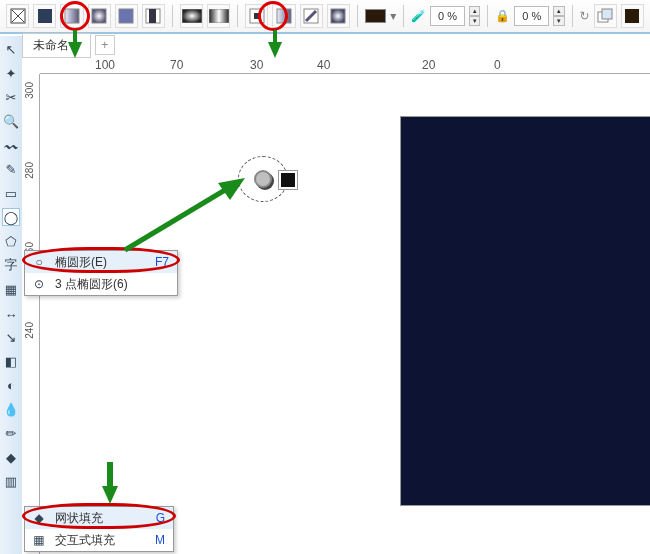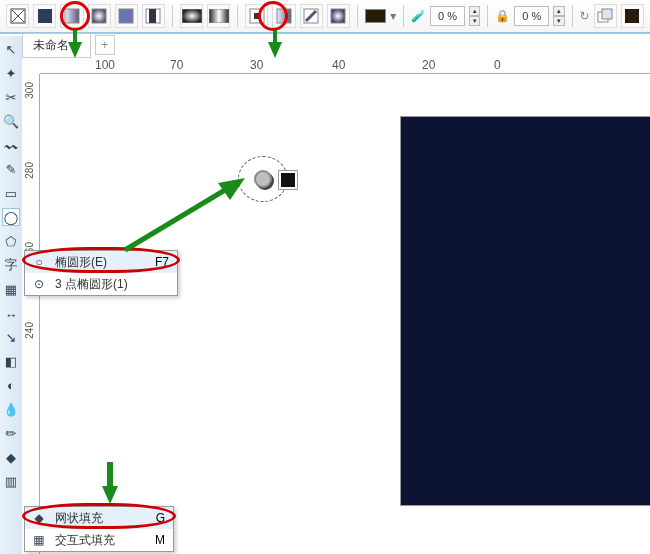--- a/index.html
+++ b/index.html
@@ -41,21 +41,21 @@
   
   .sel-ellipse { position: absolute; top: 82px; left: 198px; width: 50px; height: 46px; border: 1px dashed #555; border-radius: 50%; display:flex; align-items:center; justify-content:center; }
   .sel-ellipse .inner { width: 18px; height: 18px; background: #bfbfbf; border-radius: 50%; border: 2px solid #888; box-shadow: 2px 2px 0 #444; }
   .sel-ellipse::after { content:""; position:absolute; right:-10px; top:14px; width:14px; height:14px; background:#111; border:2px solid #fff; outline:1px solid #999;}
 
   
   .flyout { position: absolute; background: #fff; border: 1px solid #999; box-shadow: 2px 2px 4px rgba(0,0,0,.2); }
   .flyout-row { display: flex; align-items: center; height: 22px; padding: 0 8px 0 6px; gap: 8px; white-space: nowrap; }
   .flyout-row.sel { background: #e6f0fb; }
   .fi { width: 16px; height: 16px; display: inline-flex; align-items: center; justify-content: center; color:#345;}
-  .shortcut { margin-left: auto; color: #000000; }
+  .shortcut { margin-left: auto; color: #1d4ed8; }
 
   .red-oval { position: absolute; border: 3px solid #c00; border-radius: 50%/60%; pointer-events: none; }
 
   .arrow { position: absolute; pointer-events:none; }
 </style>
 </head>
 <body>
 
 <div class="top-toolbar">
   <div class="tb-btn">
@@ -199,21 +199,21 @@
 
 <div class="tabs-row">
   <div class="tab">未命名-1</div>
   <div class="tab-add">+</div>
 </div>
 
 <div class="ruler-h">
   <span class="tick" style="left:55px">100</span>
   <span class="tick" style="left:130px">70</span>
   <span class="tick" style="left:210px">30</span>
-  <span class="tick" style="left:292px">40</span>
+  <span class="tick" style="left:277px">40</span>
   <span class="tick" style="left:382px">20</span>
   <span class="tick" style="left:454px">0</span>
 </div>
 <div class="ruler-v">
   <span class="tick" style="top:8px">300</span>
   <span class="tick" style="top:88px">280</span>
   <span class="tick" style="top:168px">260</span>
   <span class="tick" style="top:248px">240</span>
 </div>
 
@@ -247,21 +247,21 @@
 </div>
 
 <div class="flyout" style="top:250px; left:24px; width:154px;">
   <div class="flyout-row sel">
     <span class="fi">○</span>
     <span>椭圆形(E)</span>
     <span class="shortcut">F7</span>
   </div>
   <div class="flyout-row">
     <span class="fi">⊙</span>
-    <span>3 点椭圆形(1)</span>
+    <span>3 点椭圆形(6)</span>
     <span class="shortcut"></span>
   </div>
 </div>
 <div class="red-oval" style="top:247px; left:22px; width:158px; height:26px;"></div>
 
 <div class="flyout" style="top:506px; left:24px; width:150px;">
   <div class="flyout-row sel">
     <span class="fi">◆</span>
     <span>网状填充</span>
     <span class="shortcut">G</span>

